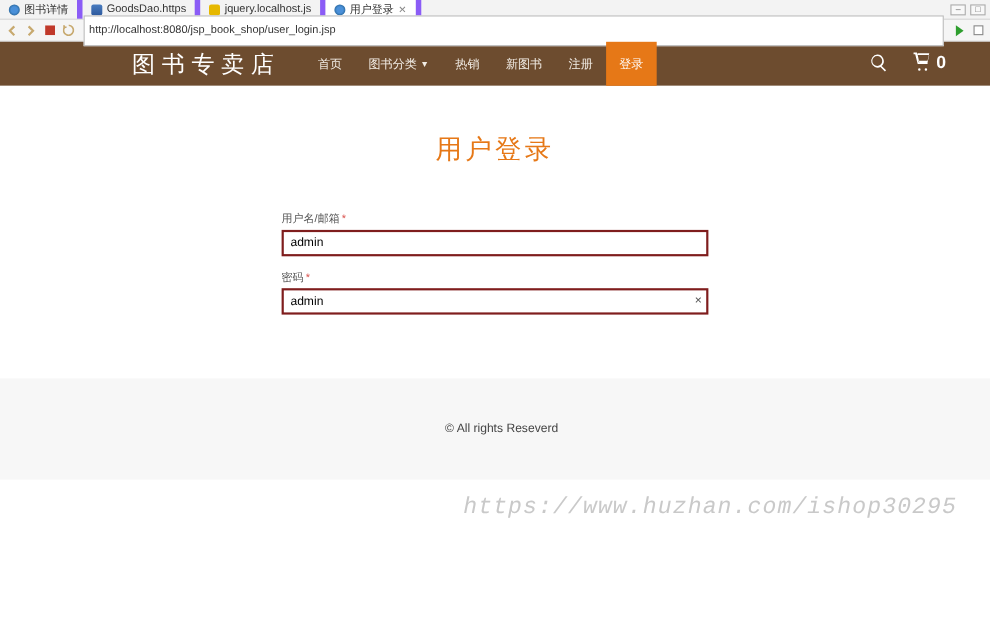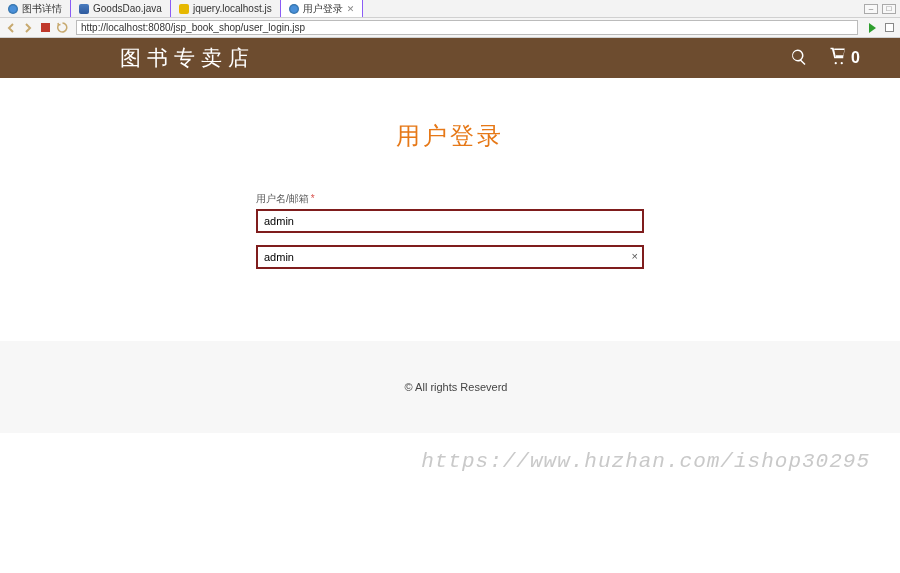--- a/index.html
+++ b/index.html
@@ -1,49 +1,49 @@
 <!DOCTYPE html>
 <html><head>
 <meta charset="utf-8">
 <style>
   * { box-sizing: border-box; margin: 0; padding: 0; }
   body { font-family: Arial, "Microsoft YaHei", sans-serif; font-size: 12px; background: #fff; width: 900px; height: 573px; overflow: hidden; position: relative; }
 
   
   .ide-tabs { height: 18px; background: #f3f3f3; border-bottom: 1px solid #d0d0d0; display: flex; align-items: center; font-size: 10px; color: #333; }
-  .ide-tab { display: flex; align-items: center; padding: 0 8px; height: 100%; border-right: 1px solid #8b5cf6; gap: 4px; }
+  .ide-tab { display: flex; align-items: center; padding: 0 8px; height: 100%; border-right: 5px solid #8b5cf6; gap: 4px; }
   .ide-tab.active { background: #fff; }
   .ide-tab .tab-close { color: #888; font-size: 9px; }
   .ide-icon { width: 10px; height: 10px; display: inline-block; }
   .ide-icon.world { background: radial-gradient(circle, #4a90d9 40%, #2e6da4 70%); border-radius: 50%; }
   .ide-icon.java { background: linear-gradient(#4a7cbf,#2e5a9e); border-radius: 2px; }
   .ide-icon.js { background: #e6b800; border-radius: 2px; }
 
   
   .ide-toolbar { height: 20px; background: #f5f5f5; border-bottom: 1px solid #d0d0d0; display: flex; align-items: center; padding: 0 4px; gap: 3px; }
   .tb-btn { width: 14px; height: 14px; display: flex; align-items: center; justify-content: center; border-radius: 2px; }
-  .url-input { flex: 1; height: 15px; border: 1px solid #bbb; background: #fff; font-size: 10px; padding: 0 4px; color: #333; margin: 0 4px; }
+  .url-input { flex: 1; height: 28px; border: 1px solid #bbb; background: #fff; font-size: 10px; padding: 0 4px; color: #333; margin: 0 4px; }
   .tb-play { width: 0; height: 0; border-left: 7px solid #2e9e2e; border-top: 5px solid transparent; border-bottom: 5px solid transparent; }
   .tb-rect { width: 9px; height: 9px; background:#fff; border:1px solid #888;}
 
   
   .navbar { height: 40px; background: #6d4c2f; display: flex; align-items: center; color: #fff; margin-top:0; }
   .brand { font-size: 21px; font-family: "SimSun", serif; letter-spacing: 6px; padding: 0 14px 0 120px; }
   .nav-links { display: flex; height: 100%; align-items: stretch; margin-left: 8px; }
   .nav-item { display: flex; align-items: center; padding: 0 12px; font-size: 11px; color: #f2ede6; cursor: pointer; white-space: nowrap; }
   .nav-item.active { background: #e67817; color: #fff; }
   .nav-item .caret { margin-left: 3px; font-size: 8px; }
   .nav-right { margin-left: auto; display: flex; align-items: center; gap: 20px; margin-right: 40px; }
   .search-icon svg, .cart-icon svg { fill: #fff; }
   .cart { display: flex; align-items: center; gap: 3px; font-size: 16px; font-weight: bold; }
 
   
   .page-body { background: #fff; padding: 42px 0 40px; }
   .login-title { text-align: center; color: #e67817; font-size: 24px; font-family: "SimSun","Microsoft YaHei",serif; font-weight: normal; letter-spacing: 3px; margin-bottom: 40px; }
-  .form-wrap { width: 388px; margin: 14px auto; }
+  .form-wrap { width: 388px; margin: 0 auto; }
   .field-label { font-size: 10px; color: #555; margin-bottom: 3px; }
   .field-label .req { color: #d9534f; margin-left: 2px; }
   .text-input { width: 100%; height: 24px; border: 2px solid #7f1d1d; padding: 0 6px; font-size: 11px; margin-bottom: 12px; }
   .pw-wrap { position: relative; }
   .pw-wrap .clear-x { position: absolute; right: 6px; top: 5px; font-size: 11px; color: #555; cursor: pointer; }
   .text-input.pw { padding-right: 20px; margin-bottom: 18px; }
   .submit-btn { display: block; margin: 0 auto; background: #e67817; color: #fff; border: none; font-size: 12px; padding: 8px 22px; cursor: pointer; }
 
   
   .site-footer { background: #f7f7f7; height: 92px; display: flex; align-items: center; justify-content: center; color: #444; font-size: 11px; padding-left: 12px; }
@@ -57,21 +57,21 @@
 </head>
 <body>
 
 <div class="ide-tabs">
   <div class="ide-tab">
     <span class="ide-icon world"></span>
     <span>图书详情</span>
   </div>
   <div class="ide-tab">
     <span class="ide-icon java"></span>
-    <span>GoodsDao.java</span>
+    <span>GoodsDao.https</span>
   </div>
   <div class="ide-tab">
     <span class="ide-icon js"></span>
     <span>jquery.localhost.js</span>
   </div>
   <div class="ide-tab active">
     <span class="ide-icon world"></span>
     <span>用户登录</span>
     <span class="tab-close">✕</span>
   </div>
@@ -107,20 +107,41 @@
   <div class="tb-btn">
       <div class="tb-play"></div>
     </div>
   <div class="tb-btn">
       <div class="tb-rect"></div>
     </div>
 </div>
 
 <div class="navbar">
   <div class="brand">图书专卖店</div>
+  <div class="nav-links">
+    <div class="nav-item">
+        <span>首页</span>
+      </div>
+    <div class="nav-item">
+        <span>图书分类</span>
+        <span class="caret">▼</span>
+      </div>
+    <div class="nav-item">
+        <span>热销</span>
+      </div>
+    <div class="nav-item">
+        <span>新图书</span>
+      </div>
+    <div class="nav-item">
+        <span>注册</span>
+      </div>
+    <div class="nav-item active">
+        <span>登录</span>
+      </div>
+  </div>
   <div class="nav-right">
     <span class="search-icon">
       <svg width="18" height="18" viewBox="0 0 24 24">
           <path d="M10 2a8 8 0 015.3 13.9l5.4 5.4-1.4 1.4-5.4-5.4A8 8 0 1110 2zm0 2a6 6 0 100 12 6 6 0 000-12z"></path>
         </svg>
     </span>
     <span class="cart">
       <span class="cart-icon">
         <svg width="20" height="18" viewBox="0 0 24 24">
             <path d="M7 4h14l-2 9H9L7 4zm0 0L6 1H2v2h2l3 12h12v-2H8.5L8 11h11l2-9H7zM9 20a1.5 1.5 0 100 3 1.5 1.5 0 000-3zm8 0a1.5 1.5 0 100 3 1.5 1.5 0 000-3z"></path>
@@ -131,20 +152,23 @@
   </div>
 </div>
 
 <div class="page-body">
   <h1 class="login-title">用户登录</h1>
   <div class="form-wrap">
     <div class="field-label">
       <span>用户名/邮箱</span><span class="req">*</span>
     </div>
     <input class="text-input" type="text" value="admin" style="">
+    <div class="field-label">
+      <span>密码</span><span class="req">*</span>
+    </div>
     <div class="pw-wrap">
       <input class="text-input pw" type="text" value="admin" style="">
       <span class="clear-x">×</span>
     </div>
   </div>
 </div>
 
 <div class="site-footer">
   <span>© All rights Reseverd</span>
 </div>

